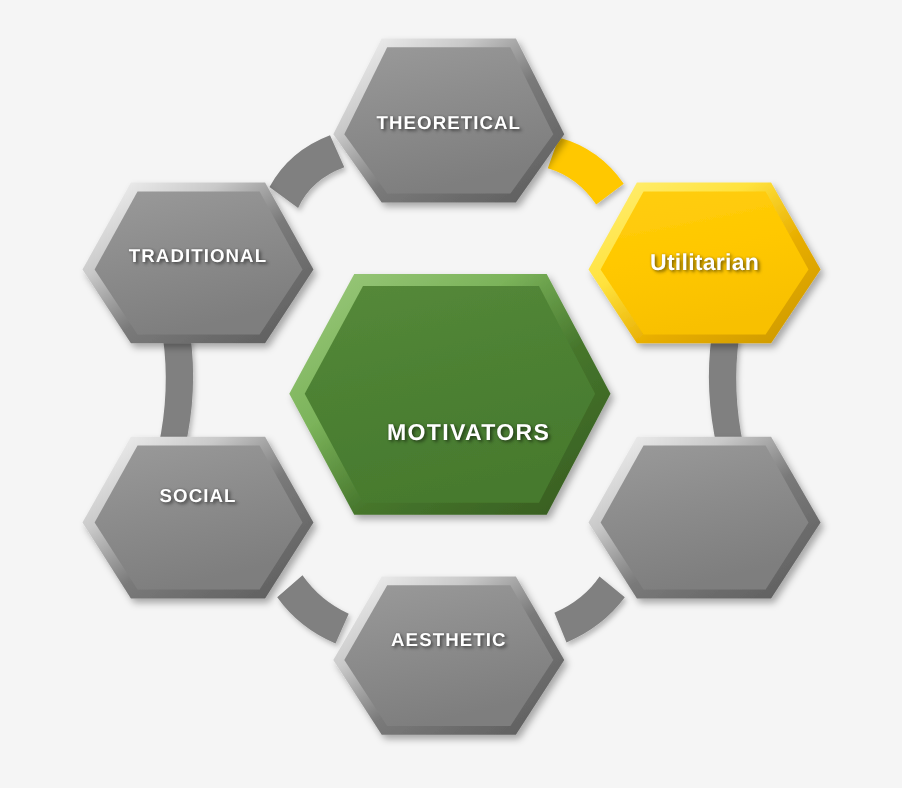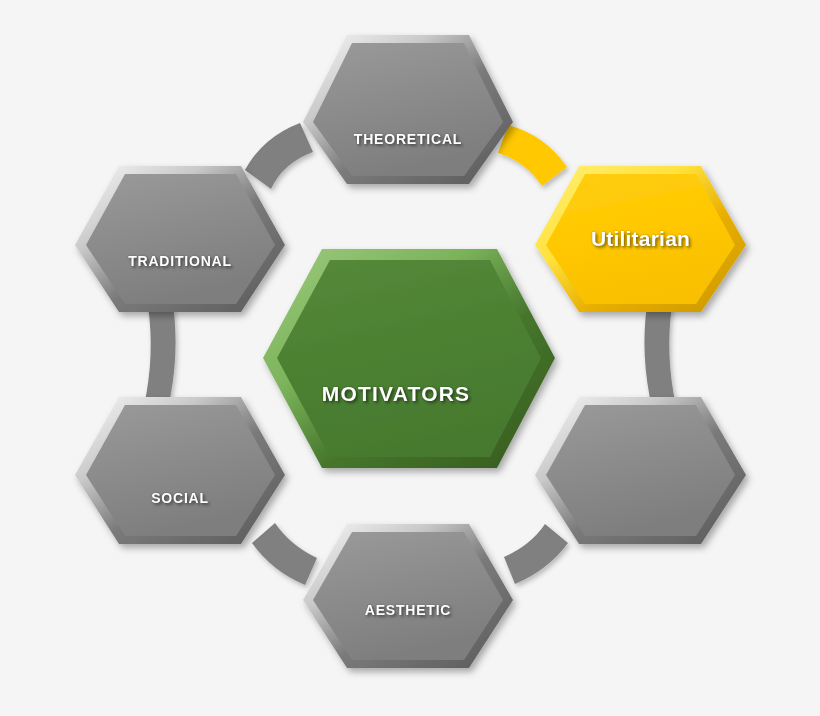--- a/index.html
+++ b/index.html
@@ -36,21 +36,21 @@
     white-space: nowrap;
   }
   .hex-label.smallcaps {
     font-variant: small-caps;
     text-transform: lowercase;
   }
   .hex-label.smallcaps::first-letter {
     text-transform: uppercase;
   }
   .lbl-center { font-size: 30px; }
-  .lbl-node   { font-size: 20px; margin-top: 28px; }
+  .lbl-node   { font-size: 24px; }
   .lbl-accent { font-size: 21px; letter-spacing: 0.01em; }
 </style>
 </head>
 <body>
 
 <div id="diagram-root">
 
   <svg id="hex-svg" viewBox="0 0 820 716">
     <defs>
 
@@ -141,26 +141,26 @@
       <polygon points="119,166 241,166 285,245 241,312 119,312 75,245" fill="url(#grayBevel)"></polygon>
       <polygon points="125,174 236,174 275,245 236,304 125,304 86,245" fill="url(#grayFace)"></polygon>
     </g>
 
     <g filter="url(#softShadow)">
       <polygon points="322,249 497,249 555,358 497,468 322,468 263,358" fill="url(#greenBevel)"></polygon>
       <polygon points="330,260 490,260 541,358 490,457 330,457 277,358" fill="url(#greenFace)"></polygon>
     </g>
   </svg>
 
-  <div class="hex-label smallcaps lbl-center" style="left:250px; top:249px; width:292px; height:283px;">Motivators</div>
+  <div class="hex-label smallcaps lbl-center" style="left:280px; top:249px; width:292px; height:283px;">Motivators</div>
 
   <div class="hex-label smallcaps lbl-node" style="left:303px; top:35px; width:210px; height:149px;">Theoretical</div>
 
   <div class="hex-label lbl-accent" style="left:535px; top:166px; width:211px; height:146px;">Utilitarian</div>
 
 
   <div class="hex-label smallcaps lbl-node" style="left:303px; top:524px; width:210px; height:112px;text-align:right;">Aesthetic</div>
 
-  <div class="hex-label smallcaps lbl-node" style="left:75px; top:416px; width:210px; height:104px;">Social</div>
+  <div class="hex-label smallcaps lbl-node" style="left:75px; top:397px; width:210px; height:104px;">Social</div>
 
   <div class="hex-label smallcaps lbl-node" style="left:75px; top:166px; width:210px; height:130px;">Traditional</div>
 
 </div>
 
 </body></html>

